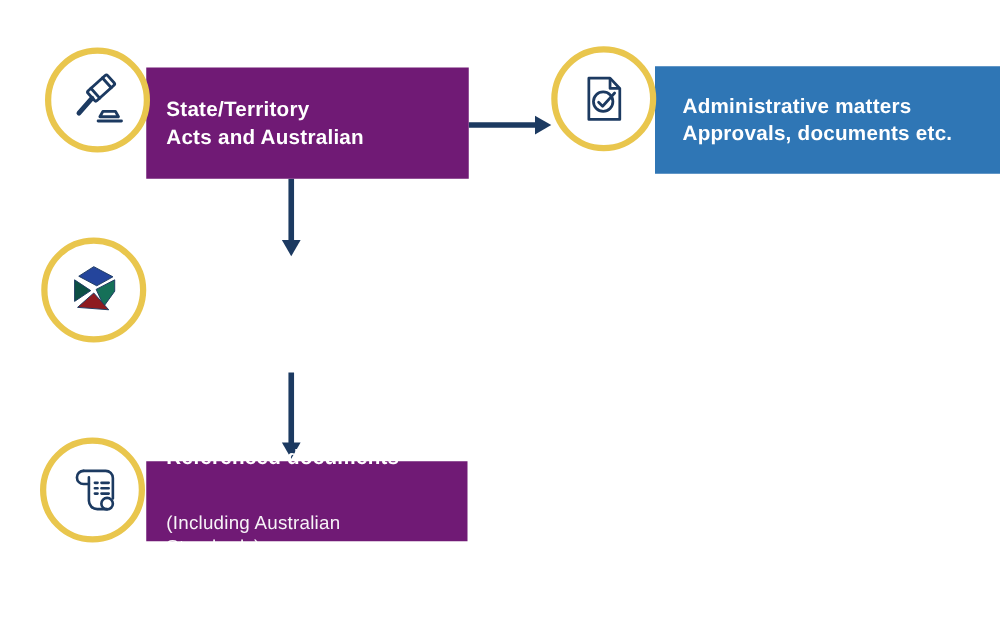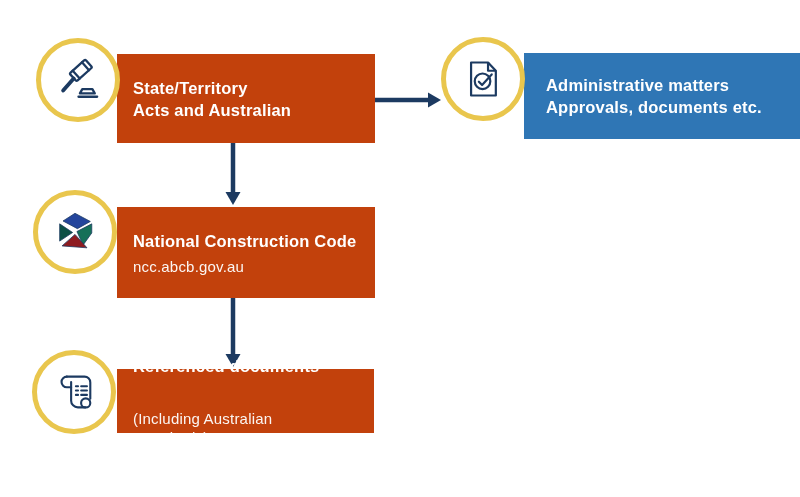--- a/index.html
+++ b/index.html
@@ -4,21 +4,21 @@
 <style>
   html,body{margin:0;padding:0;background:#ffffff;}
   .canvas{
     position:relative;width:800px;height:497px;background:#ffffff;overflow:hidden;
     font-family:"Liberation Sans","DejaVu Sans",sans-serif;
   }
   .node-box{
     position:absolute;box-sizing:border-box;display:flex;flex-direction:column;
     justify-content:center;color:#ffffff;
   }
-  .node-dark{background:#c2410c;}
+  .node-dark{background:#701a75;}
   .node-light{background:#2f76b5;}
   .title-line{font-size:16.5px;font-weight:700;line-height:22px;letter-spacing:.2px;}
   .subtitle{font-size:15px;font-weight:400;line-height:19px;letter-spacing:.2px;opacity:.95;margin-top:5px;}
   .icon-circle{
     position:absolute;width:84px;height:84px;border-radius:50%;background:#ffffff;
     border:5px solid #e9c64d;box-sizing:border-box;display:flex;align-items:center;
     justify-content:center;z-index:3;
   }
   .arrows{position:absolute;left:0;top:0;z-index:1;}
   #node-state{left:117px;top:54px;width:258px;height:89px;padding-left:16px;z-index:2;}
@@ -77,24 +77,20 @@
   </div>
   <div class="icon-circle" id="circle-admin">
     <svg width="44" height="44" viewBox="0 0 48 48" fill="none" stroke="#1c3a61" stroke-width="2.4" stroke-linejoin="round">
       <path d="M11 6 h18.5 l8.5 9 v27 H11 z"></path>
       <path d="M29.5 6 v9 h8.5"></path>
       <circle cx="23.5" cy="26.5" r="8.5"></circle>
       <path d="M19.5 27 l3.5 3.5 L33.5 19" stroke-linecap="round"></path>
     </svg>
   </div>
 
-  <div class="node-box node-dark" id="node-ncc">
-    <div class="title-line">National Construction Code</div>
-    <div class="subtitle">ncc.abcb.gov.au</div>
-  </div>
   <div class="icon-circle" id="circle-ncc">
     <svg width="46" height="46" viewBox="0 0 48 48" stroke="#1c3a61" stroke-width="0.8">
       <polygon points="11.5,12.5 24,4.5 40,13 26.5,20.5" fill="#24459c"></polygon>
       <polygon points="8,15.5 8,33.5 21.5,24.5" fill="#0c4f45"></polygon>
       <polygon points="26,23.5 41.5,15.5 41.5,25 32.5,37.5" fill="#157058"></polygon>
       <polygon points="10.5,38.5 36.5,40.5 24,26.5" fill="#8e1b20"></polygon>
     </svg>
   </div>
 
   <div class="node-box node-dark" id="node-ref">

